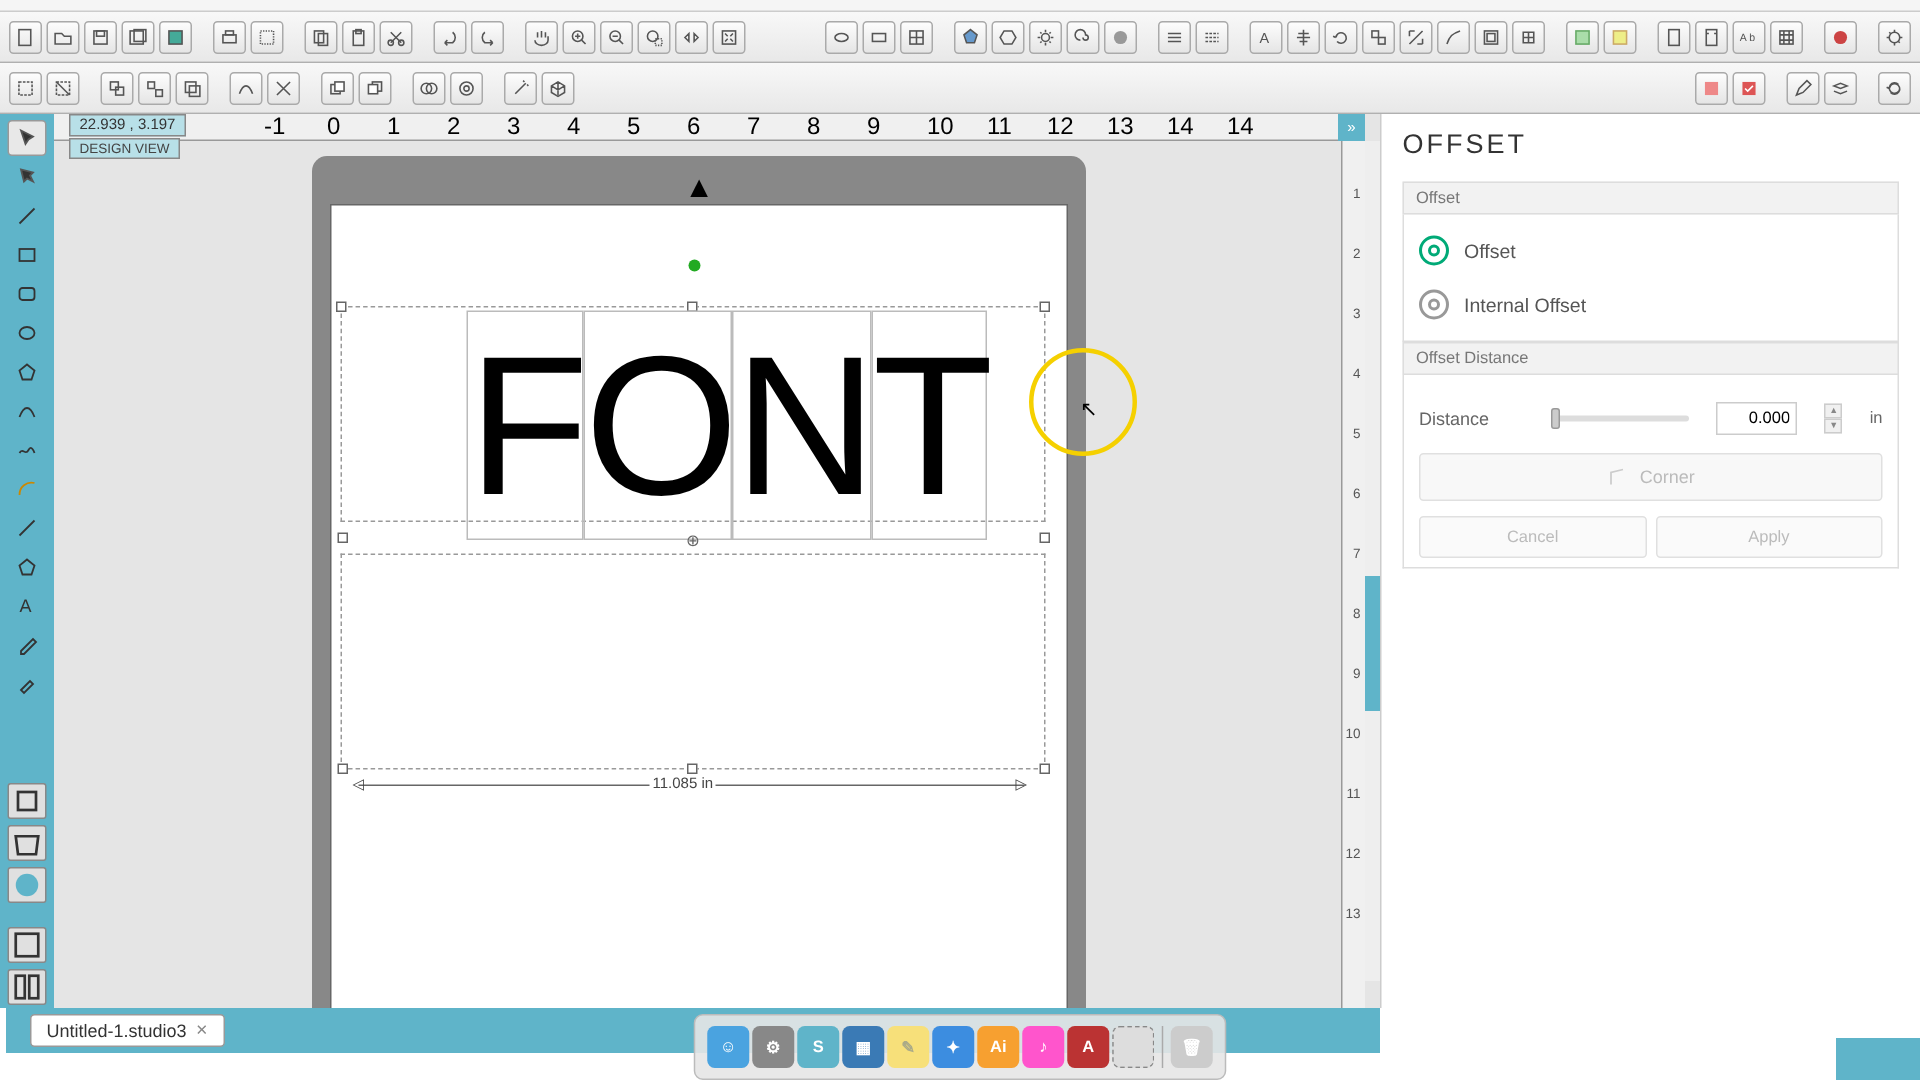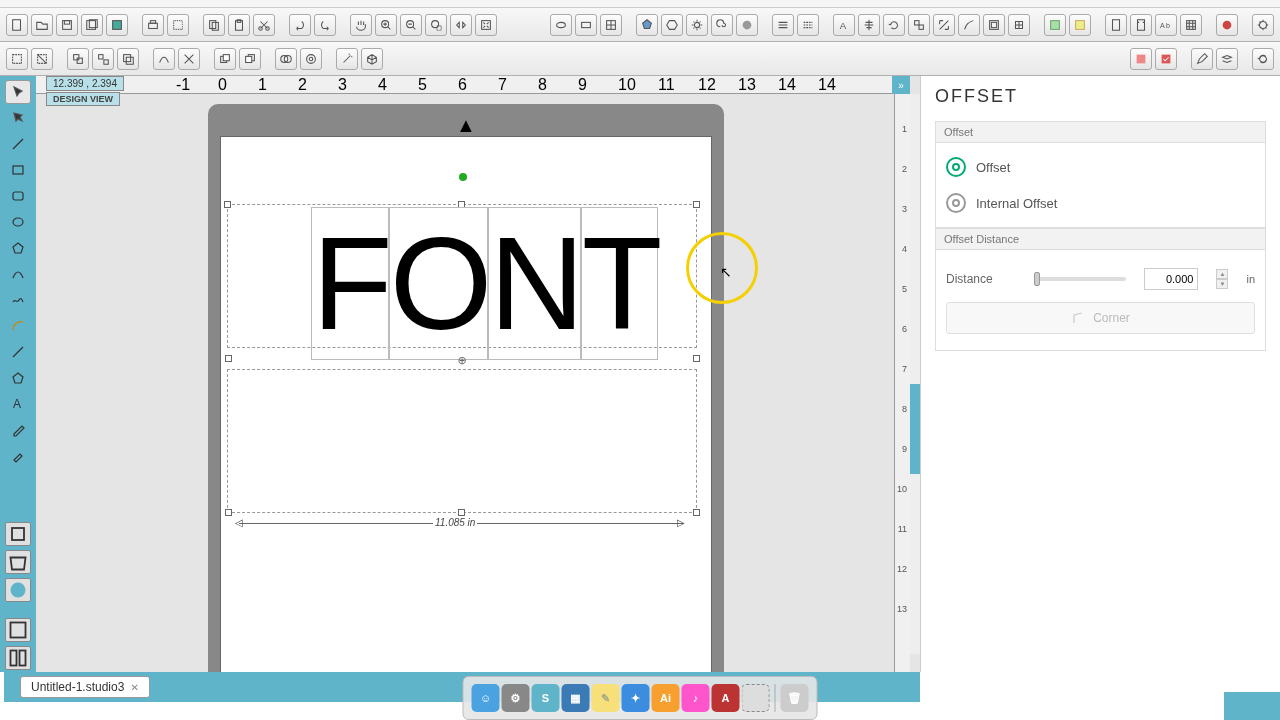--- a/index.html
+++ b/index.html
@@ -18,21 +18,21 @@
 
 .left-tools { width: 36px; background: #5fb4c9; display: flex; flex-direction: column; align-items: center; padding-top: 4px; gap: 2px; }
 .ltool { width: 26px; height: 24px; display: flex; align-items: center; justify-content: center; cursor: pointer; border-radius: 3px; }
 .ltool.active { background: #e8e8e8; border: 1px solid #999; }
 .ltool svg { width: 16px; height: 16px; }
 .left-spacer { flex: 1; }
 .ltool-bottom { width: 26px; height: 24px; background: #e0e0e0; border: 1px solid #888; border-radius: 2px; display: flex; align-items: center; justify-content: center; margin-bottom: 2px; }
 
 .canvas-area { flex: 1; position: relative; background: #e5e5e5; }
 .coords { position: absolute; top: 0; left: 10px; background: #b8e0e8; border: 1px solid #888; padding: 1px 6px; font-size: 10px; color: #333; z-index: 3; }
-.design-badge { position: absolute; top: 16px; left: 10px; background: #b8e0e8; border: 1px solid #888; padding: 1px 6px; font-size: 9px; color: #444; font-weight: bold; z-index: 3; }
+.design-badge { position: absolute; top: 16px; left: 10px; background: #b8e0e8; border: 1px solid #888; padding: 1px 6px; font-size: 9px; color: #444; font-weight: normal; z-index: 3; }
 
 .ruler-h { position: absolute; top: 0; left: 0; right: 28px; height: 18px; background: #f0f0f0; border-bottom: 1px solid #999; z-index: 2; }
 .rnum { position: absolute; }
 .ruler-v { position: absolute; top: 18px; right: 10px; bottom: 0; width: 16px; background: #f0f0f0; border-left: 1px solid #999; z-index: 2; }
 .rvnum { position: absolute; right: 3px; font-size: 9px; color: #555; }
 .ruler-arrow { position: absolute; top: 0; right: 10px; width: 18px; height: 18px; background: #5fb4c9; color: #fff; font-size: 10px; display: flex; align-items: center; justify-content: center; z-index: 3; }
 
 .mat { position: absolute; top: 28px; left: 172px; width: 516px; height: 572px; background: #888; border-radius: 10px 10px 0 0; }
 .mat-arrow { position: absolute; top: 10px; left: 50%; transform: translateX(-50%); color: #000; font-size: 20px; }
 .page { position: absolute; top: 32px; left: 12px; right: 12px; bottom: 0; background: #fff; border: 1px solid #666; }
@@ -563,21 +563,21 @@
       </div>
     <div class="ltool-bottom">
         <svg viewBox="0 0 16 16">
           <rect x="3" y="3" width="4" height="10" stroke="#333"></rect>
           <rect x="9" y="3" width="4" height="10" stroke="#333"></rect>
         </svg>
       </div>
   </div>
 
   <div class="canvas-area">
-    <div class="coords">12.399 , 2.394</div>
+    <div class="coords">22.939 , 3.197</div>
     <div class="design-badge">DESIGN VIEW</div>
 
     <div class="ruler-h">
       <span class="rnum" style="left:140px">-1</span>
       <span class="rnum" style="left:182px">0</span>
       <span class="rnum" style="left:222px">1</span>
       <span class="rnum" style="left:262px">2</span>
       <span class="rnum" style="left:302px">3</span>
       <span class="rnum" style="left:342px">4</span>
       <span class="rnum" style="left:382px">5</span>
@@ -631,21 +631,21 @@
         <div class="handle" style="top:218px; left:472px;"></div>
 
         <div class="sel-box" style="top:232px; left:6px; width:470px; height:144px;"></div>
         <div class="handle" style="top:372px; left:4px;"></div>
         <div class="handle" style="top:372px; left:237px;"></div>
         <div class="handle" style="top:372px; left:472px;"></div>
 
         <div class="dim-line" style="top:386px; left:18px; width:444px;"></div>
         <div class="dim-arrow" style="top:380px; left:14px;">◁</div>
         <div class="dim-arrow" style="top:380px; left:456px;">▷</div>
-        <div class="dim-label" style="top:380px; left:212px;font-style:italic;">11.085 in</div>
+        <div class="dim-label" style="top:380px; left:212px;">11.085 in</div>
       </div>
     </div>
 
     <div class="highlight-circle" style="top:156px; left:650px;"></div>
     <div class="cursor-arrow" style="top:188px; left:684px;">↖</div>
   </div>
 
   <div class="right-panel">
     <div class="panel-title">OFFSET</div>
     <div class="panel-section">Offset</div>
@@ -677,20 +677,24 @@
         </div>
         <div class="unit">in</div>
       </div>
       <div class="corner-row">
         <div class="corner-btn">
           <svg width="16" height="16" viewBox="0 0 16 16">
               <path d="M3 13V5l8-2" stroke="#ccc"></path>
             </svg>
           <span>Corner</span>
         </div>
+      </div>
+      <div class="action-row">
+        <div class="action-btn">Cancel</div>
+        <div class="action-btn">Apply</div>
       </div>
     </div>
   </div>
 </div>
 
 <div class="bottom-bar">
   <div class="tab">
     <span>Untitled-1.studio3</span>
     <span class="tab-close">✕</span>
   </div>

